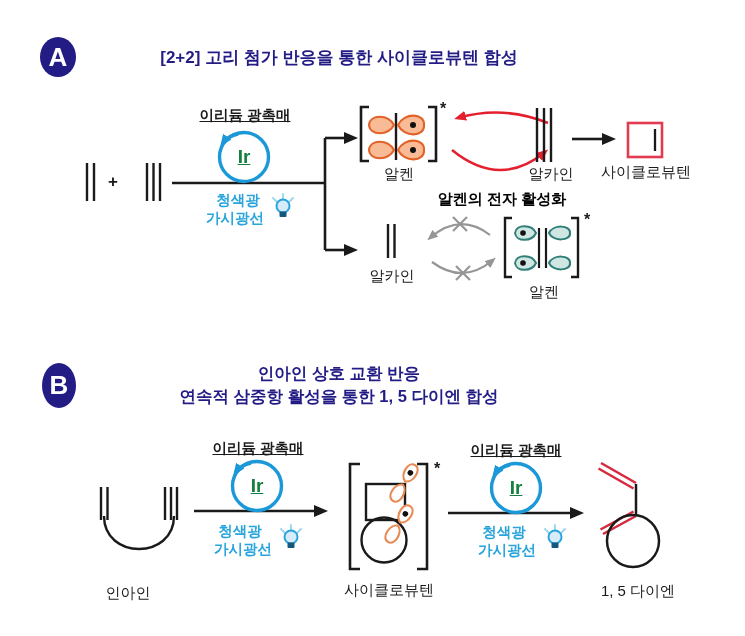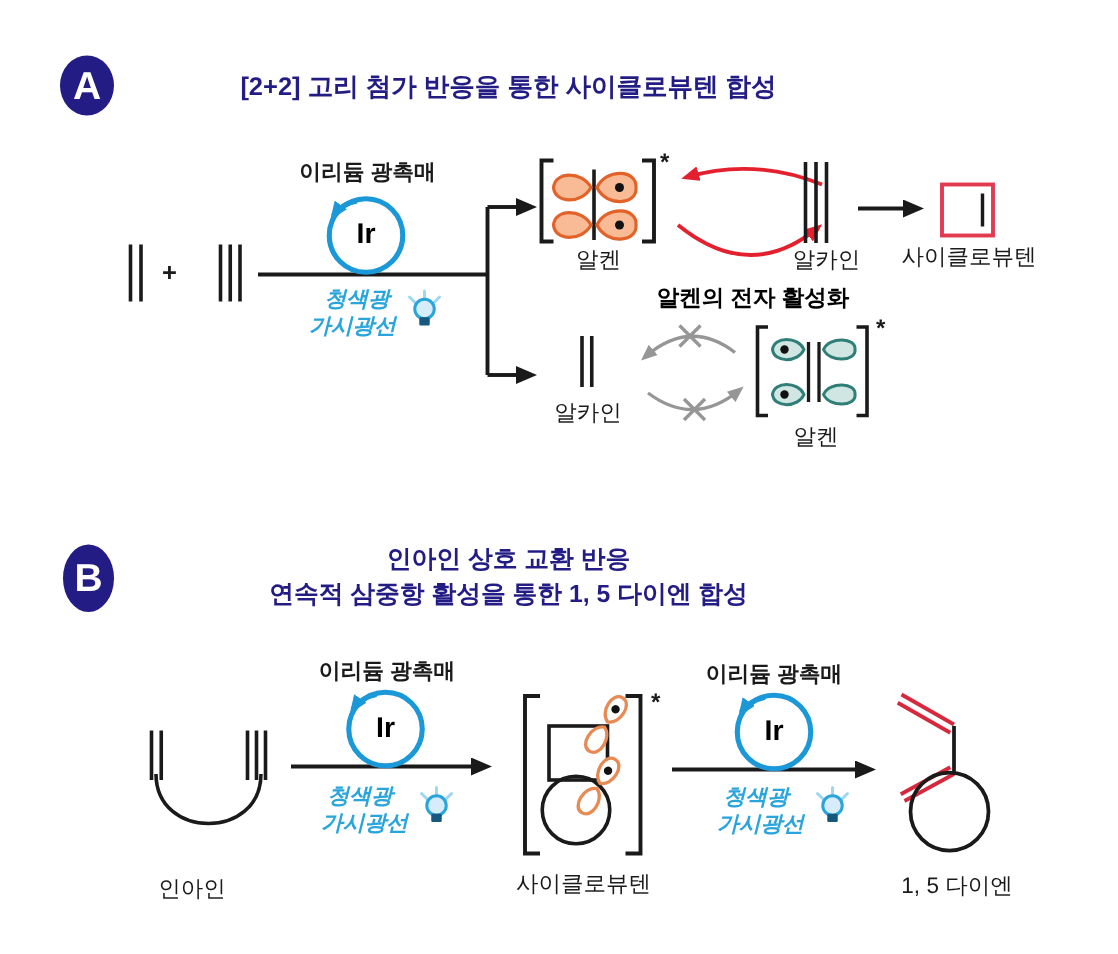--- a/index.html
+++ b/index.html
@@ -10,23 +10,23 @@
   svg{position:absolute;left:0;top:0;}
   .lbl{position:absolute;transform:translateX(-50%);white-space:nowrap;text-align:center;line-height:1.15;}
   .badge{
     position:absolute;background:#231c85;border-radius:50%;color:#ffffff;
     display:flex;align-items:center;justify-content:center;font-weight:700;
   }
   .panel-title{position:absolute;left:0;width:678px;text-align:center;color:#231c85;font-weight:700;}
   .title-a{top:46px;font-size:17px;}
   .title-b{top:362px;font-size:16.5px;line-height:23px;text-align:center;}
   .struct-label{font-size:15px;font-weight:500;color:#1a1a1a;}
-  .cat-label{font-size:14.5px;font-weight:700;color:#1a1a1a;}
-  .light-label{font-size:14.5px;font-weight:700;color:#2aa5dc;font-style:italic;}
-  .ir-text{font-size:19px;font-weight:700;color:#000000;}
+  .cat-label{font-size:14.5px;font-weight:700;color:#1a1a1a;text-decoration:underline;}
+  .light-label{font-size:14.5px;font-weight:700;color:#2aa5dc;}
+  .ir-text{font-size:19px;font-weight:700;color:#15803d;text-decoration:underline;}
   .plus{font-size:17px;font-weight:700;color:#1a1a1a;}
   .caption-orange{font-size:15px;font-weight:700;color:#000000;}
   .asterisk{font-size:16px;font-weight:700;color:#1a1a1a;transform:none;}
 </style>
 </head>
 <body>
 
 <div id="canvas">
 
   <svg width="745" height="636" viewBox="0 0 745 636">

